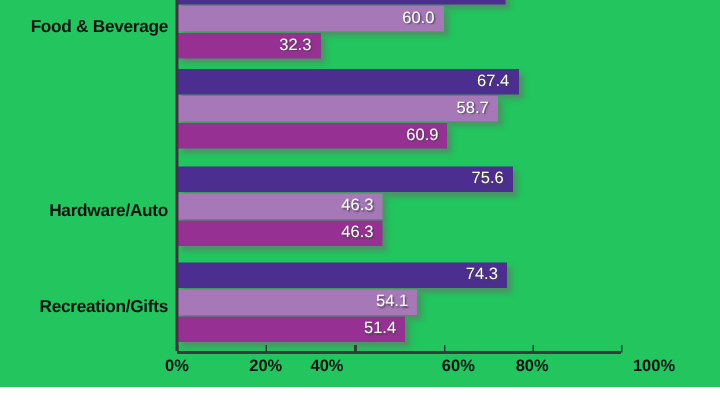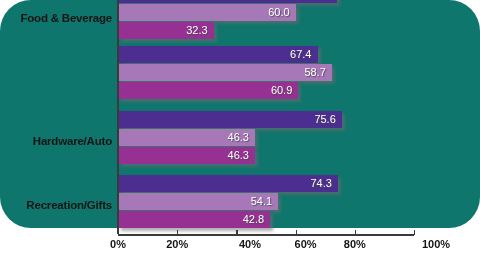--- a/index.html
+++ b/index.html
@@ -10,23 +10,22 @@
   body {
     width: 480px;
     height: 270px;
     overflow: hidden;
     font-family: "Liberation Sans", sans-serif;
   }
 
   #chart-root {
     position: relative;
     width: 480px;
-    height: 228px;
-    background: #0f766e;
-    border-radius: 31px;
+    height: 258px;
+    background: #22c55e;
   }
 
   
   .plot-area {
     position: absolute;
     left: 118px;
     top: 0px;
     width: 296px;   
     height: 234px;
     box-sizing: border-box;
@@ -132,21 +131,21 @@
       </div>
       <div class="bar s1" style="top:18px;width:177.6px;">
         <span class="bar-value">60.0</span>
       </div>
       <div class="bar s2" style="top:36px;width:95.6px;">
         <span class="bar-value">32.3</span>
       </div>
     </div>
 
     <div class="bar-group" style="top:46px;">
-      <div class="bar s0" style="top:0px;width:199.5px;">
+      <div class="bar s0" style="top:0px;width:199.5px;padding-left:28px;">
         <span class="bar-value">67.4</span>
       </div>
       <div class="bar s1" style="top:18px;width:173.8px;padding-left:40px;">
         <span class="bar-value">58.7</span>
       </div>
       <div class="bar s2" style="top:36px;width:180.3px;">
         <span class="bar-value">60.9</span>
       </div>
     </div>
 
@@ -163,36 +162,36 @@
     </div>
 
     <div class="bar-group" style="top:175px;">
       <div class="bar s0" style="top:0px;width:219.9px;">
         <span class="bar-value">74.3</span>
       </div>
       <div class="bar s1" style="top:18px;width:160.1px;">
         <span class="bar-value">54.1</span>
       </div>
       <div class="bar s2" style="top:36px;width:152.1px;">
-        <span class="bar-value">42.8</span>
+        <span class="bar-value">51.4</span>
       </div>
     </div>
 
   </div>
 
   <div class="y-axis-line"></div>
   <div class="x-axis-line"></div>
 
   <div class="tick" style="left:118px;"></div>
   <div class="tick" style="left:177.2px;"></div>
   <div class="tick" style="left:236.4px;"></div>
   <div class="tick" style="left:295.6px;"></div>
   <div class="tick" style="left:354.8px;"></div>
   <div class="tick" style="left:414px;"></div>
 
   <div class="tick-label" style="left:118px;">0%</div>
   <div class="tick-label" style="left:177.2px;">20%</div>
-  <div class="tick-label" style="left:250px;">40%</div>
+  <div class="tick-label" style="left:218px;">40%</div>
   <div class="tick-label" style="left:295.6px;padding-left:20px;">60%</div>
   <div class="tick-label" style="left:354.8px;">80%</div>
   <div class="tick-label" style="left:416px;margin-left:20px;">100%</div>
 
 </div>
 
 </body></html>

